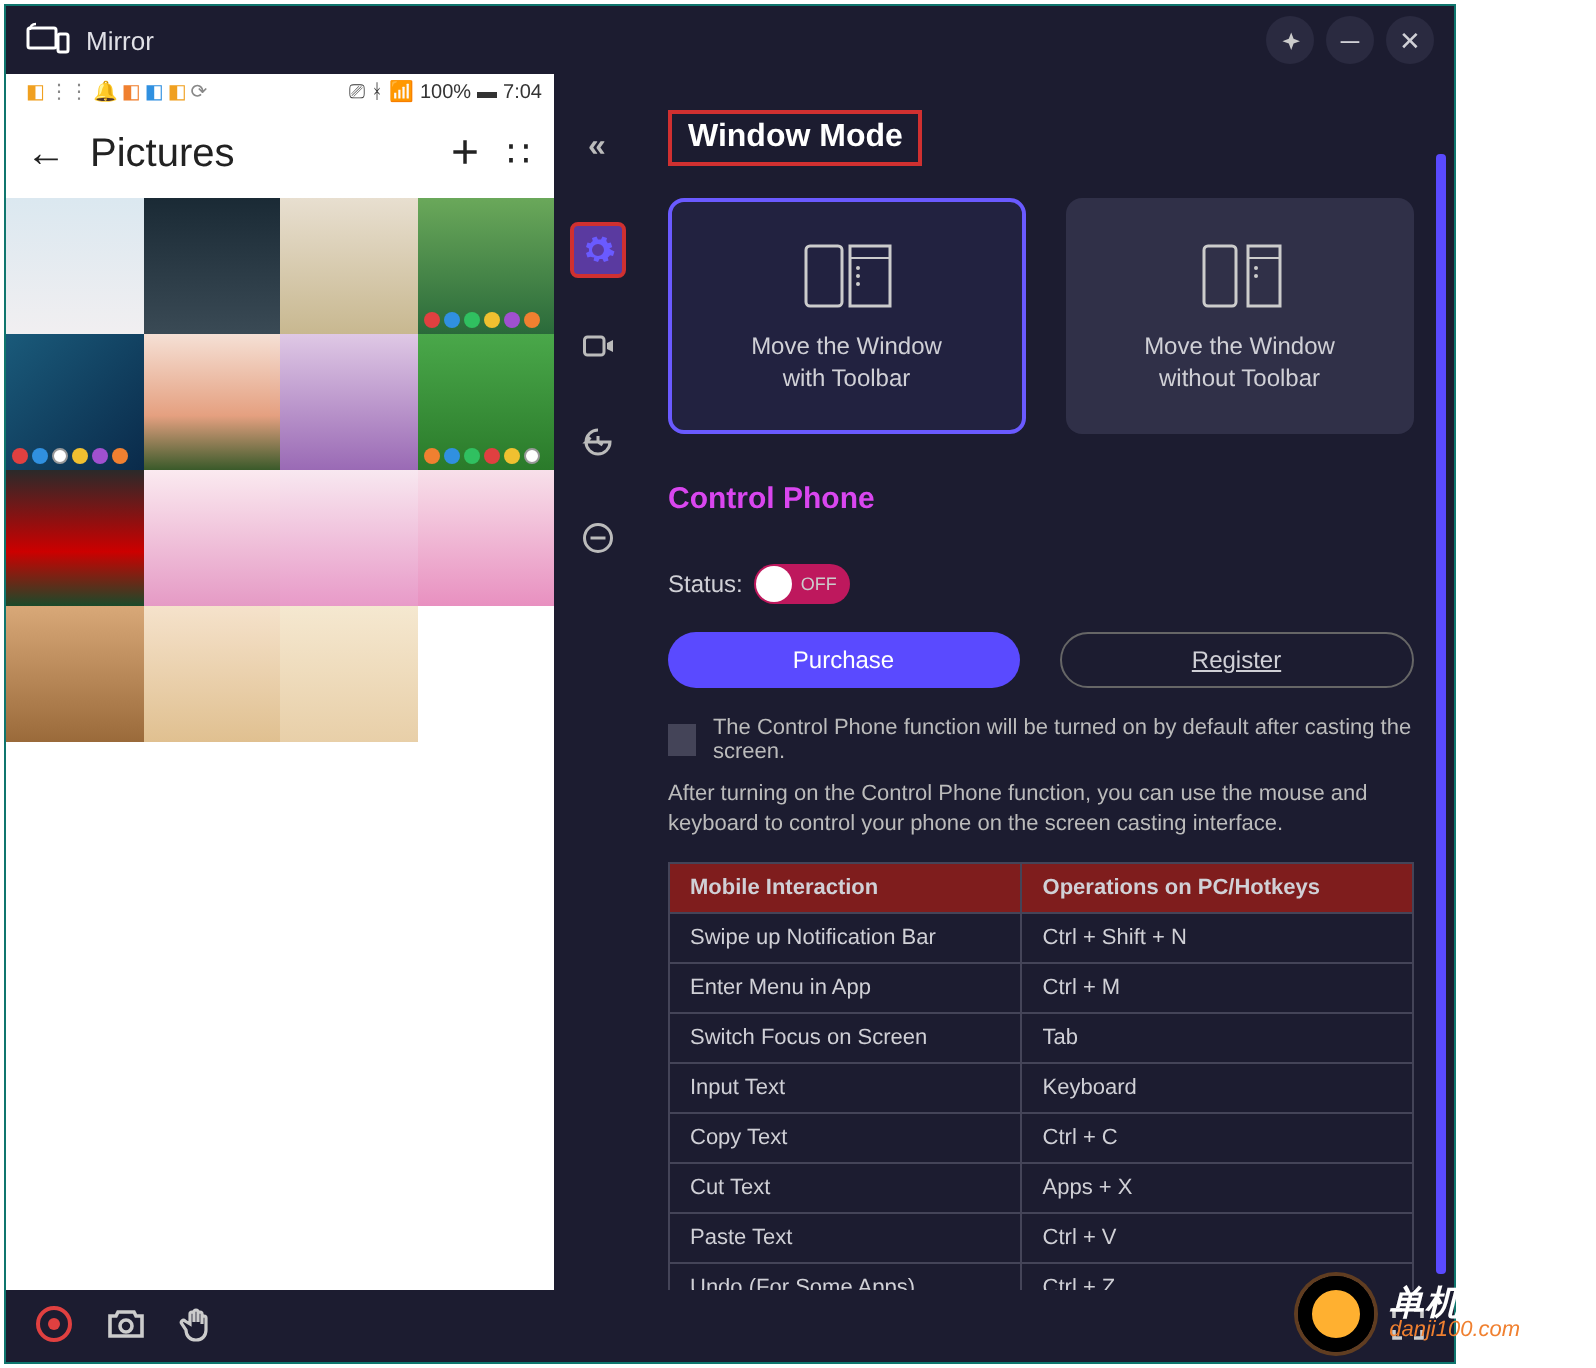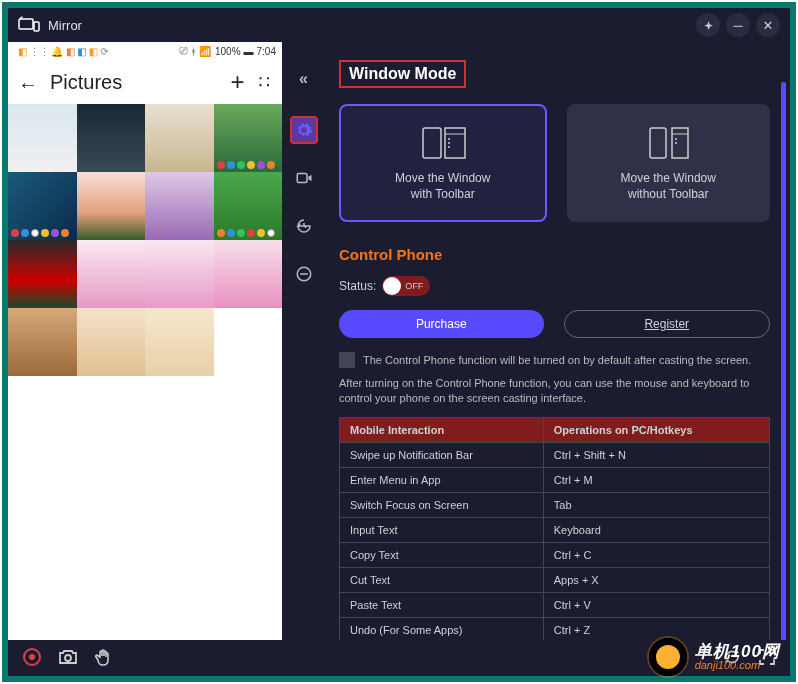--- a/index.html
+++ b/index.html
@@ -1,17 +1,17 @@
 <!DOCTYPE html>
 <html><head>
 <meta charset="utf-8">
 <style>
 * { margin: 0; padding: 0; box-sizing: border-box; }
 body { font-family: "Segoe UI", Arial, sans-serif; background: #fff; width: 798px; height: 684px; overflow: hidden; position: relative; }
-.app { position: absolute; top: 2px; left: 2px; width: 794px; height: 680px; background: #1c1c30; color: #d0d0d6; border: 6px solid #0f766e; }
+.app { position: absolute; top: 2px; left: 2px; width: 726px; height: 680px; background: #1c1c30; color: #d0d0d6; border: 1px solid #0f766e; }
 .titlebar { height: 34px; background: #1c1c30; display: flex; align-items: center; padding: 0 10px; color: #e0e0e6; font-size: 13px; }
 .titlebar .logo { width: 22px; height: 22px; margin-right: 8px; display: flex; align-items: center; justify-content: center; }
 .titlebar .spacer { flex: 1; }
 .titlebar .winbtn { width: 24px; height: 24px; border-radius: 12px; background: #2a2a40; color: #d0d0d6; display: flex; align-items: center; justify-content: center; margin-left: 6px; cursor: pointer; font-size: 13px; }
 .main { display: flex; height: 610px; }
 .phone { width: 274px; background: #fff; color: #222; position: relative; display: flex; flex-direction: column; }
 .statusbar { height: 18px; font-size: 10px; color: #333; display: flex; justify-content: flex-end; align-items: center; padding: 0 6px; gap: 3px; }
 .statusbar .left { flex: 1; display: flex; gap: 2px; padding-left: 4px;}
 .phdr { height: 44px; display: flex; align-items: center; padding: 0 10px; }
 .phdr .back { font-size: 20px; cursor: pointer; margin-right: 12px; }
@@ -48,23 +48,23 @@
 .scrollbar { position: absolute; right: 4px; top: 40px; width: 5px; height: 560px; background: #5a4aff; border-radius: 2px;}
 
 .secthdr { display: inline-block; font-size: 16px; font-weight: bold; color: #fff; border: 2px solid #d03030; padding: 3px 8px; margin-bottom: 16px; }
 .modebox { display: flex; gap: 20px; margin-bottom: 24px; }
 .mode { flex: 1; height: 118px; border-radius: 8px; display: flex; flex-direction: column; align-items: center; justify-content: center; cursor: pointer; }
 .mode.sel { border: 2px solid #6a5aff; background: #222240;}
 .mode.uns { background: #303048;}
 .mode svg { margin-bottom: 8px; }
 .mode .lbl { font-size: 12px; color: #d0d0d6; text-align: center; line-height: 1.3; }
 
-.sect2 { font-size: 15px; font-weight: bold; color: #f97316; margin-bottom: 13px; }
+.sect2 { font-size: 15px; font-weight: bold; color: #d946ef; margin-bottom: 24px; }
 .status { display: flex; align-items: center; font-size: 12px; margin-bottom: 14px; }
-.toggle { width: 48px; height: 20px; border-radius: 10px; background: #7f1d1d; position: relative; margin-left: 6px; display: flex; align-items: center;}
+.toggle { width: 48px; height: 20px; border-radius: 10px; background: #be185d; position: relative; margin-left: 6px; display: flex; align-items: center;}
 .toggle .knob { width: 18px; height: 18px; border-radius: 50%; background: #fff; margin-left:1px;}
 .toggle .tlbl { font-size: 9px; margin-left: 4px; color:#ccc;}
 .btns { display: flex; gap: 20px; margin-bottom: 14px; }
 .btn { flex: 1; height: 28px; border-radius: 14px; display: flex; align-items: center; justify-content: center; font-size: 12px; cursor: pointer; }
 .btn.pri { background: #5a4aff; color: #fff; }
 .btn.sec { border: 1px solid #666; color: #d0d0d6; text-decoration: underline; }
 .chkrow { display: flex; align-items: center; font-size: 11px; margin-bottom: 8px; color:#bbb;}
 .chk { width: 16px; height: 16px; background: #444458; margin-right: 8px; }
 .note { font-size: 11px; color: #bbb; line-height: 1.4; margin-bottom: 10px; }
 

